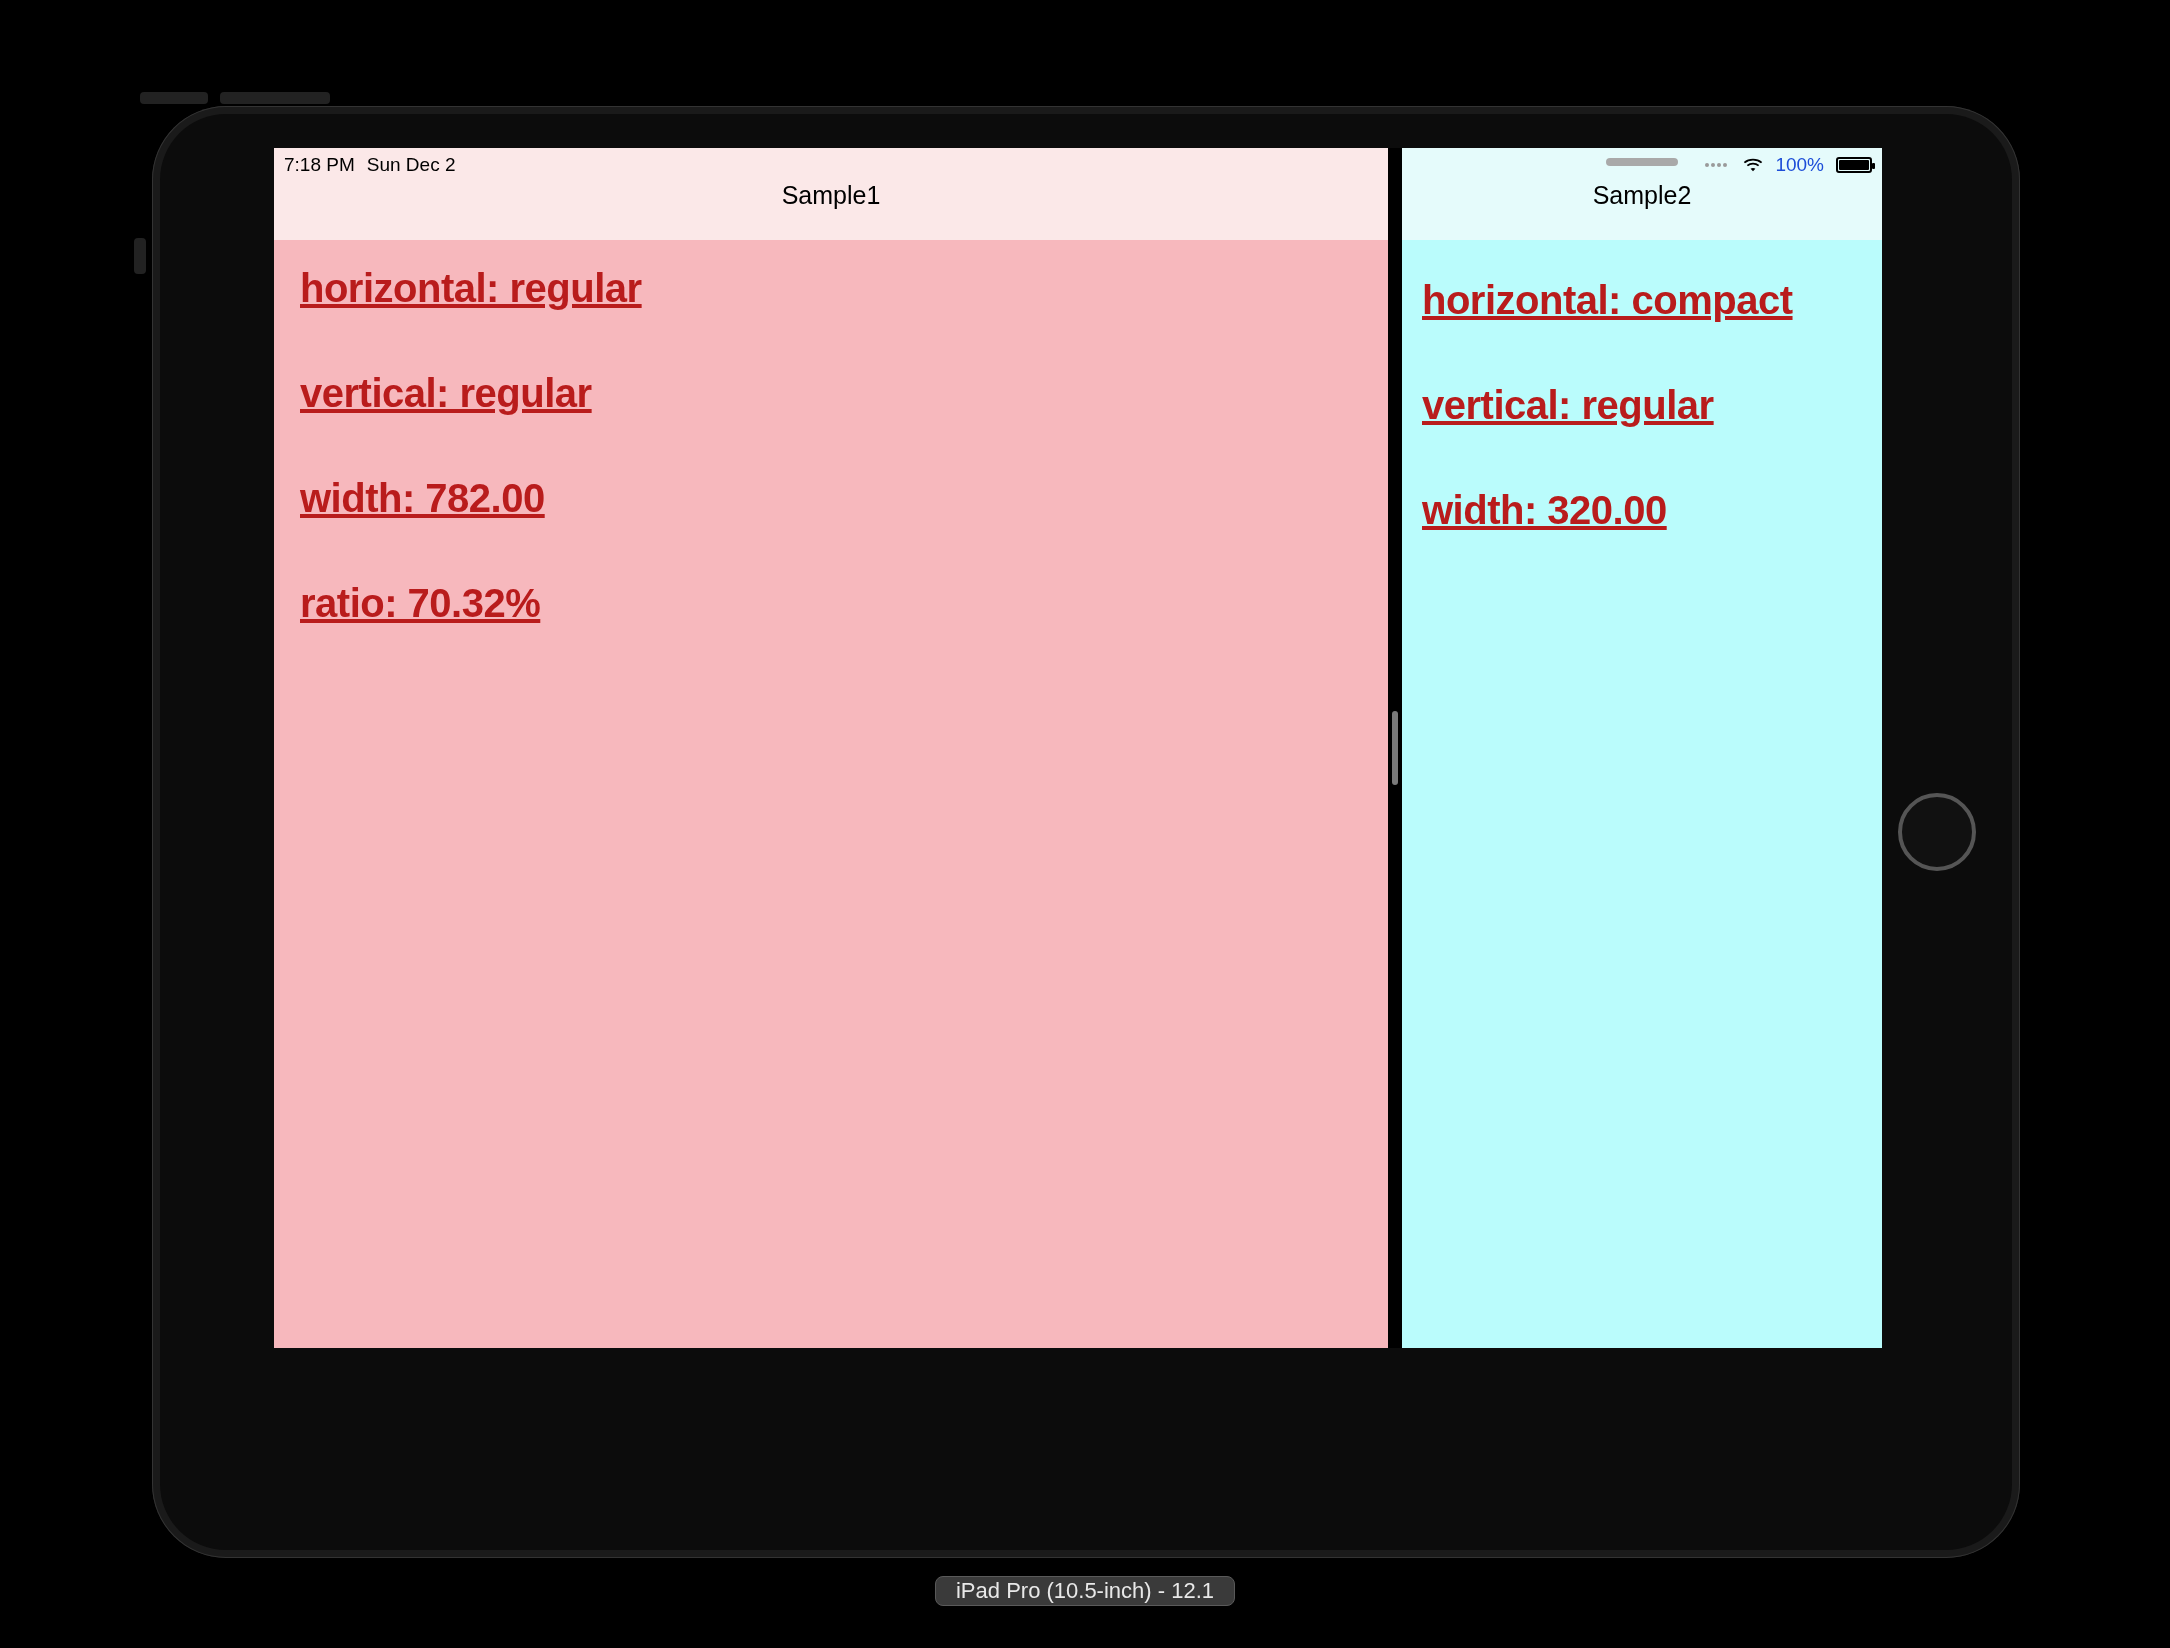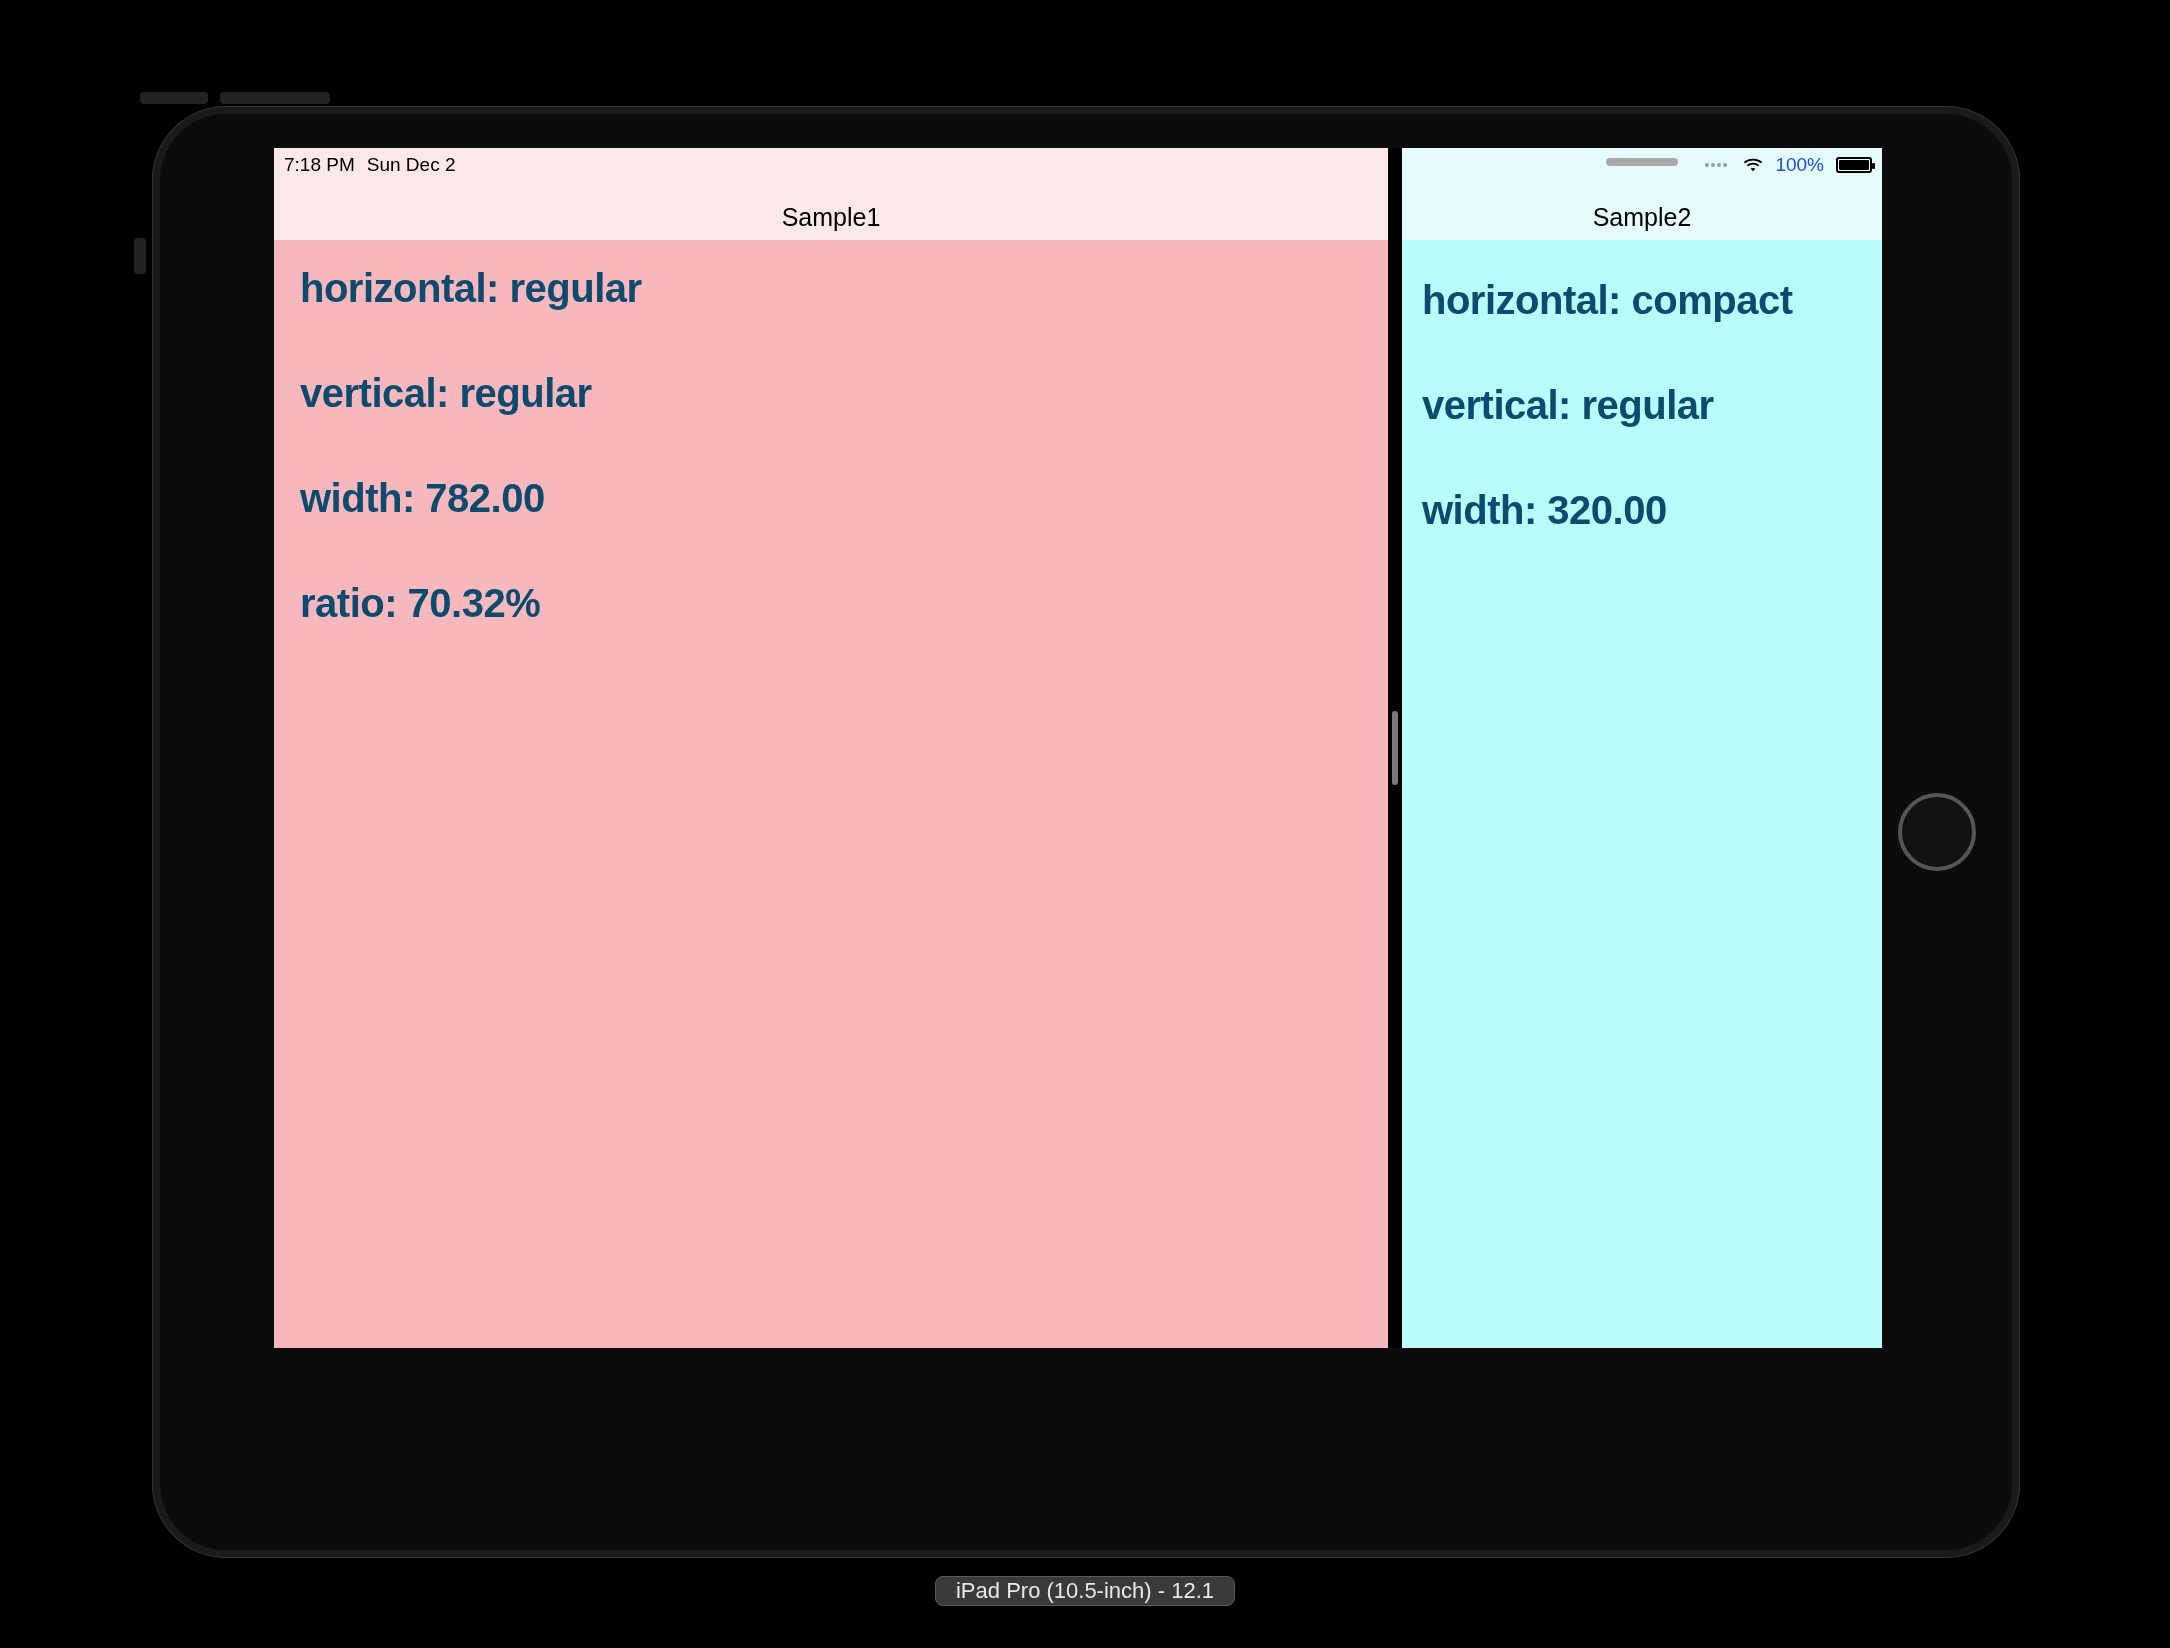--- a/index.html
+++ b/index.html
@@ -103,21 +103,21 @@
     background: #7a7a7a;
     border-radius: 3px;
   }
 
   
   .navbar {
     height: 92px;
     display: flex;
     align-items: flex-end;
     justify-content: center;
-    padding-bottom: 8px;
+    padding-bottom: 30px;
     font-size: 25px;
     color: #000;
     position: relative;
   }
   .navbar-left  { background: #fbe8e8; }
   .navbar-right { background: #e5fbfb; }
 
   
   .slide-grabber {
     position: absolute;
@@ -192,24 +192,25 @@
     border-radius: 1px;
   }
 
   
   .content-left  { flex: 1; background: #f7b8bd; padding: 26px 26px; }
   .content-right { flex: 1; background: #bafcfc; padding: 38px 20px; }
 
   .metric {
     font-size: 40px;
     font-weight: 700;
-    color: #0c4a6e;
+    color: #b91c1c;
     margin-bottom: 60px;
     letter-spacing: -0.5px;
     white-space: nowrap;
+    text-decoration: underline;
   }
 
   
   .caption {
     position: absolute;
     left: 50%;
     transform: translateX(-50%);
     top: 1576px;
     background: #3a3a3a;
     color: #e8e8e8;

